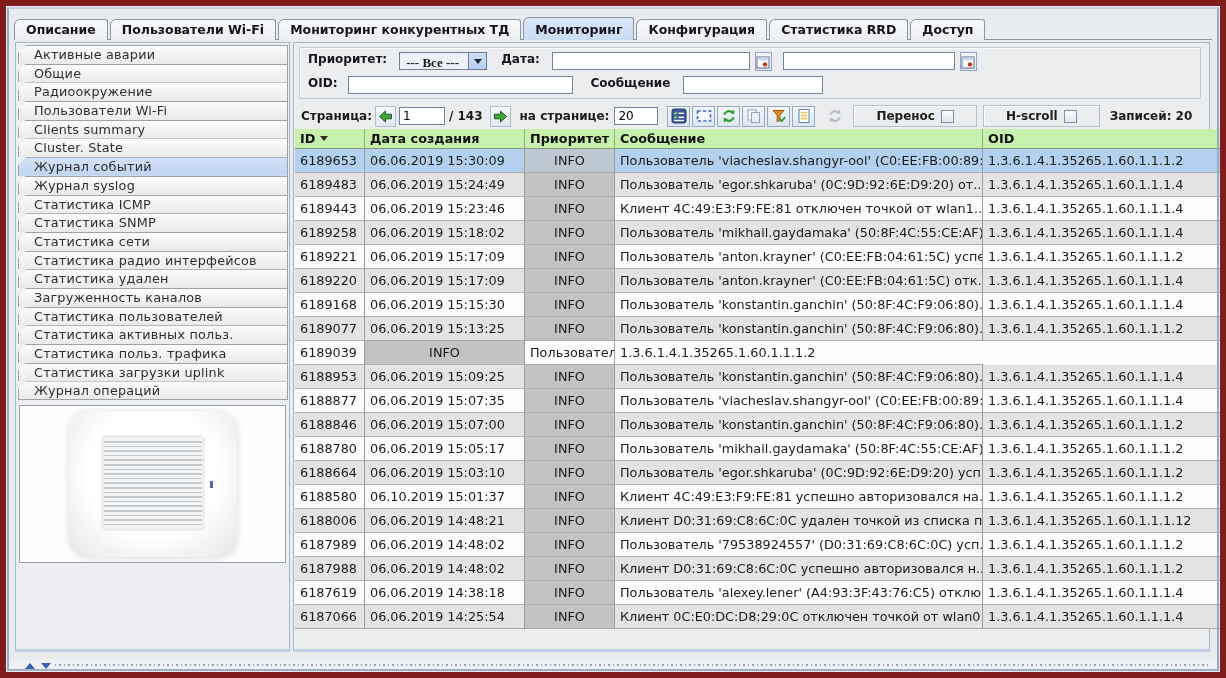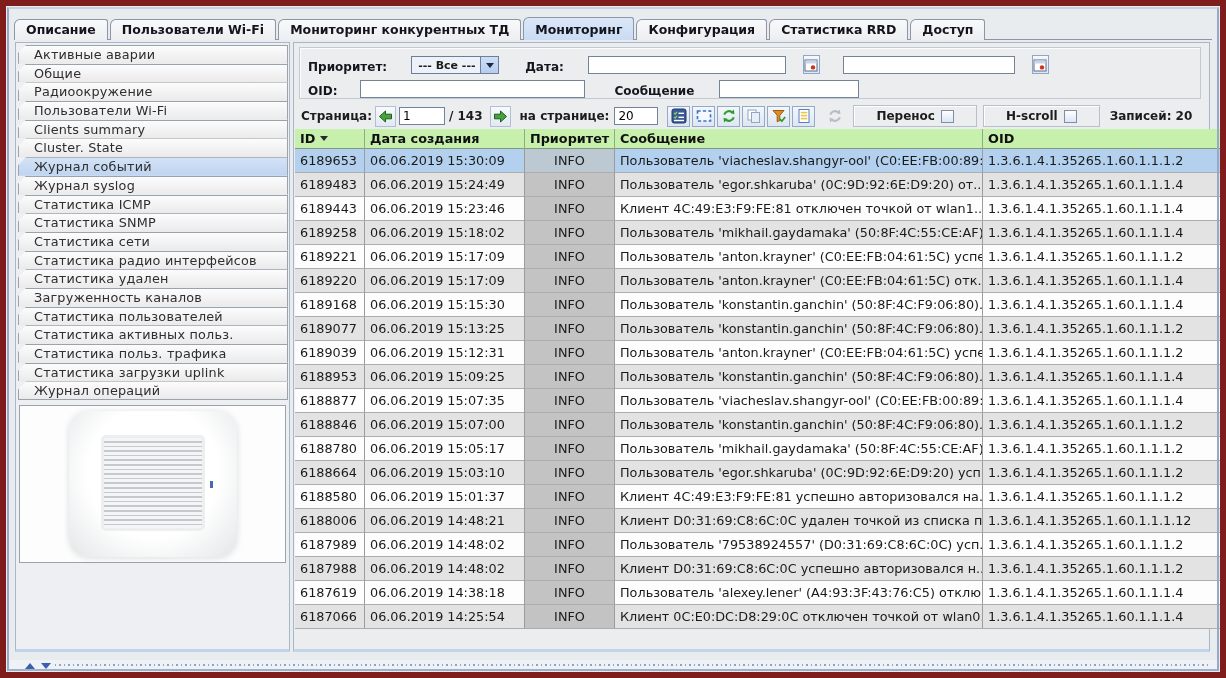--- a/index.html
+++ b/index.html
@@ -55,28 +55,28 @@
   
   .main{
     position:absolute;left:279px;top:2px;right:2px;bottom:3px;
     border:1px solid #a9b6c8;border-bottom:3px solid #c2d3ea;background:#ecedef;
   }
   .filterbox{
     position:absolute;left:5px;top:4px;right:8px;height:52px;
     border:1px solid #c3cad4;box-shadow:inset 1px 1px 0 #fbfcfd;
     padding:4px 0 0 8px;
   }
-  .frow{display:flex;align-items:flex-end;height:22px;gap:16px;}
+  .frow{display:flex;align-items:flex-start;height:22px;gap:4px;}
   .flabel{font-size:12px;font-weight:bold;color:#15151d;white-space:nowrap;}
   .tinput{
     height:18px;border:1px solid #72849c;background:#fff;font:12px "DejaVu Sans","Liberation Sans",sans-serif;
     padding:0 3px;outline:none;
   }
   .combo{display:flex;height:18px;border:1px solid #6b7f9c;background:#eef2f8;width:88px;margin-left:8px;}
-  .combo-value{flex:1;font-size:11px;font-weight:bold;padding:2px 0 0 6px;white-space:nowrap;}
+  .combo-value{flex:1;font-size:13px;font-weight:bold;padding:2px 0 0 6px;white-space:nowrap;font-family:Liberation Serif, serif;}
   .combo-arrow{width:18px;background:linear-gradient(#cfdef5,#b4cdee);border-left:1px solid #6b7f9c;display:flex;align-items:center;justify-content:center;}
   .tri-down{width:0;height:0;border-left:4px solid transparent;border-right:4px solid transparent;border-top:5px solid #1b2840;}
   .calbtn{width:17px;height:19px;margin-left:1px;border:1px solid #8fa6c8;background:linear-gradient(#f5f8fc,#dde6f2);padding:0;display:flex;align-items:center;justify-content:center;}
   
   .pagebar{position:absolute;left:7px;top:60px;right:8px;height:26px;display:flex;align-items:center;font-size:12px;font-weight:bold;}
   .arrow-btn{width:21px;height:21px;margin:0 3px;border:1px solid #b3bfd0;background:linear-gradient(#f7f9fc,#e2e9f3);padding:0;display:flex;align-items:center;justify-content:center;}
   .tool-btn{width:23px;height:21px;margin:0 1px;border:1px solid #93a9c9;background:linear-gradient(#f4f7fb,#dde6f2);padding:0;display:flex;align-items:center;justify-content:center;}
   .tool-btn.disabled{border-color:transparent;background:transparent;}
   .group{display:flex;align-items:center;gap:6px;height:22px;margin-left:6px;padding:0 22px;border:1px solid #b6c0cd;box-shadow:inset 1px 1px 0 #fff;}
   .checkbox{width:13px;height:13px;border:1px solid #7d8ea6;background:linear-gradient(#ffffff,#dce6f2);}
@@ -347,21 +347,20 @@
             </div>
             <div class="tr even">
               <div class="td">6189077</div>
               <div class="td">06.06.2019 15:13:25</div>
               <div class="td c-pri">INFO</div>
               <div class="td">Пользователь 'konstantin.ganchin' (50:8F:4C:F9:06:80)...</div>
               <div class="td" style="border-right: none;">1.3.6.1.4.1.35265.1.60.1.1.1.2</div>
             </div>
             <div class="tr">
               <div class="td">6189039</div>
-              <div class="td">06.06.2019 15:12:31</div>
               <div class="td c-pri">INFO</div>
               <div class="td">Пользователь 'anton.krayner' (C0:EE:FB:04:61:5C) успе...</div>
               <div class="td" style="border-right: none;">1.3.6.1.4.1.35265.1.60.1.1.1.2</div>
             </div>
             <div class="tr even">
               <div class="td">6188953</div>
               <div class="td">06.06.2019 15:09:25</div>
               <div class="td c-pri">INFO</div>
               <div class="td">Пользователь 'konstantin.ganchin' (50:8F:4C:F9:06:80)...</div>
               <div class="td" style="border-right: none;">1.3.6.1.4.1.35265.1.60.1.1.1.4</div>
@@ -389,21 +388,21 @@
             </div>
             <div class="tr even">
               <div class="td">6188664</div>
               <div class="td">06.06.2019 15:03:10</div>
               <div class="td c-pri">INFO</div>
               <div class="td">Пользователь 'egor.shkaruba' (0C:9D:92:6E:D9:20) усп...</div>
               <div class="td" style="border-right: none;">1.3.6.1.4.1.35265.1.60.1.1.1.2</div>
             </div>
             <div class="tr">
               <div class="td">6188580</div>
-              <div class="td">06.06.2019 15:01:37</div>
+              <div class="td">06.10.2019 15:01:37</div>
               <div class="td c-pri">INFO</div>
               <div class="td">Клиент 4C:49:E3:F9:FE:81 успешно авторизовался на...</div>
               <div class="td" style="border-right: none;">1.3.6.1.4.1.35265.1.60.1.1.1.2</div>
             </div>
             <div class="tr even">
               <div class="td">6188006</div>
               <div class="td">06.06.2019 14:48:21</div>
               <div class="td c-pri">INFO</div>
               <div class="td">Клиент D0:31:69:C8:6C:0C удален точкой из списка п...</div>
               <div class="td" style="border-right: none;">1.3.6.1.4.1.35265.1.60.1.1.1.12</div>

